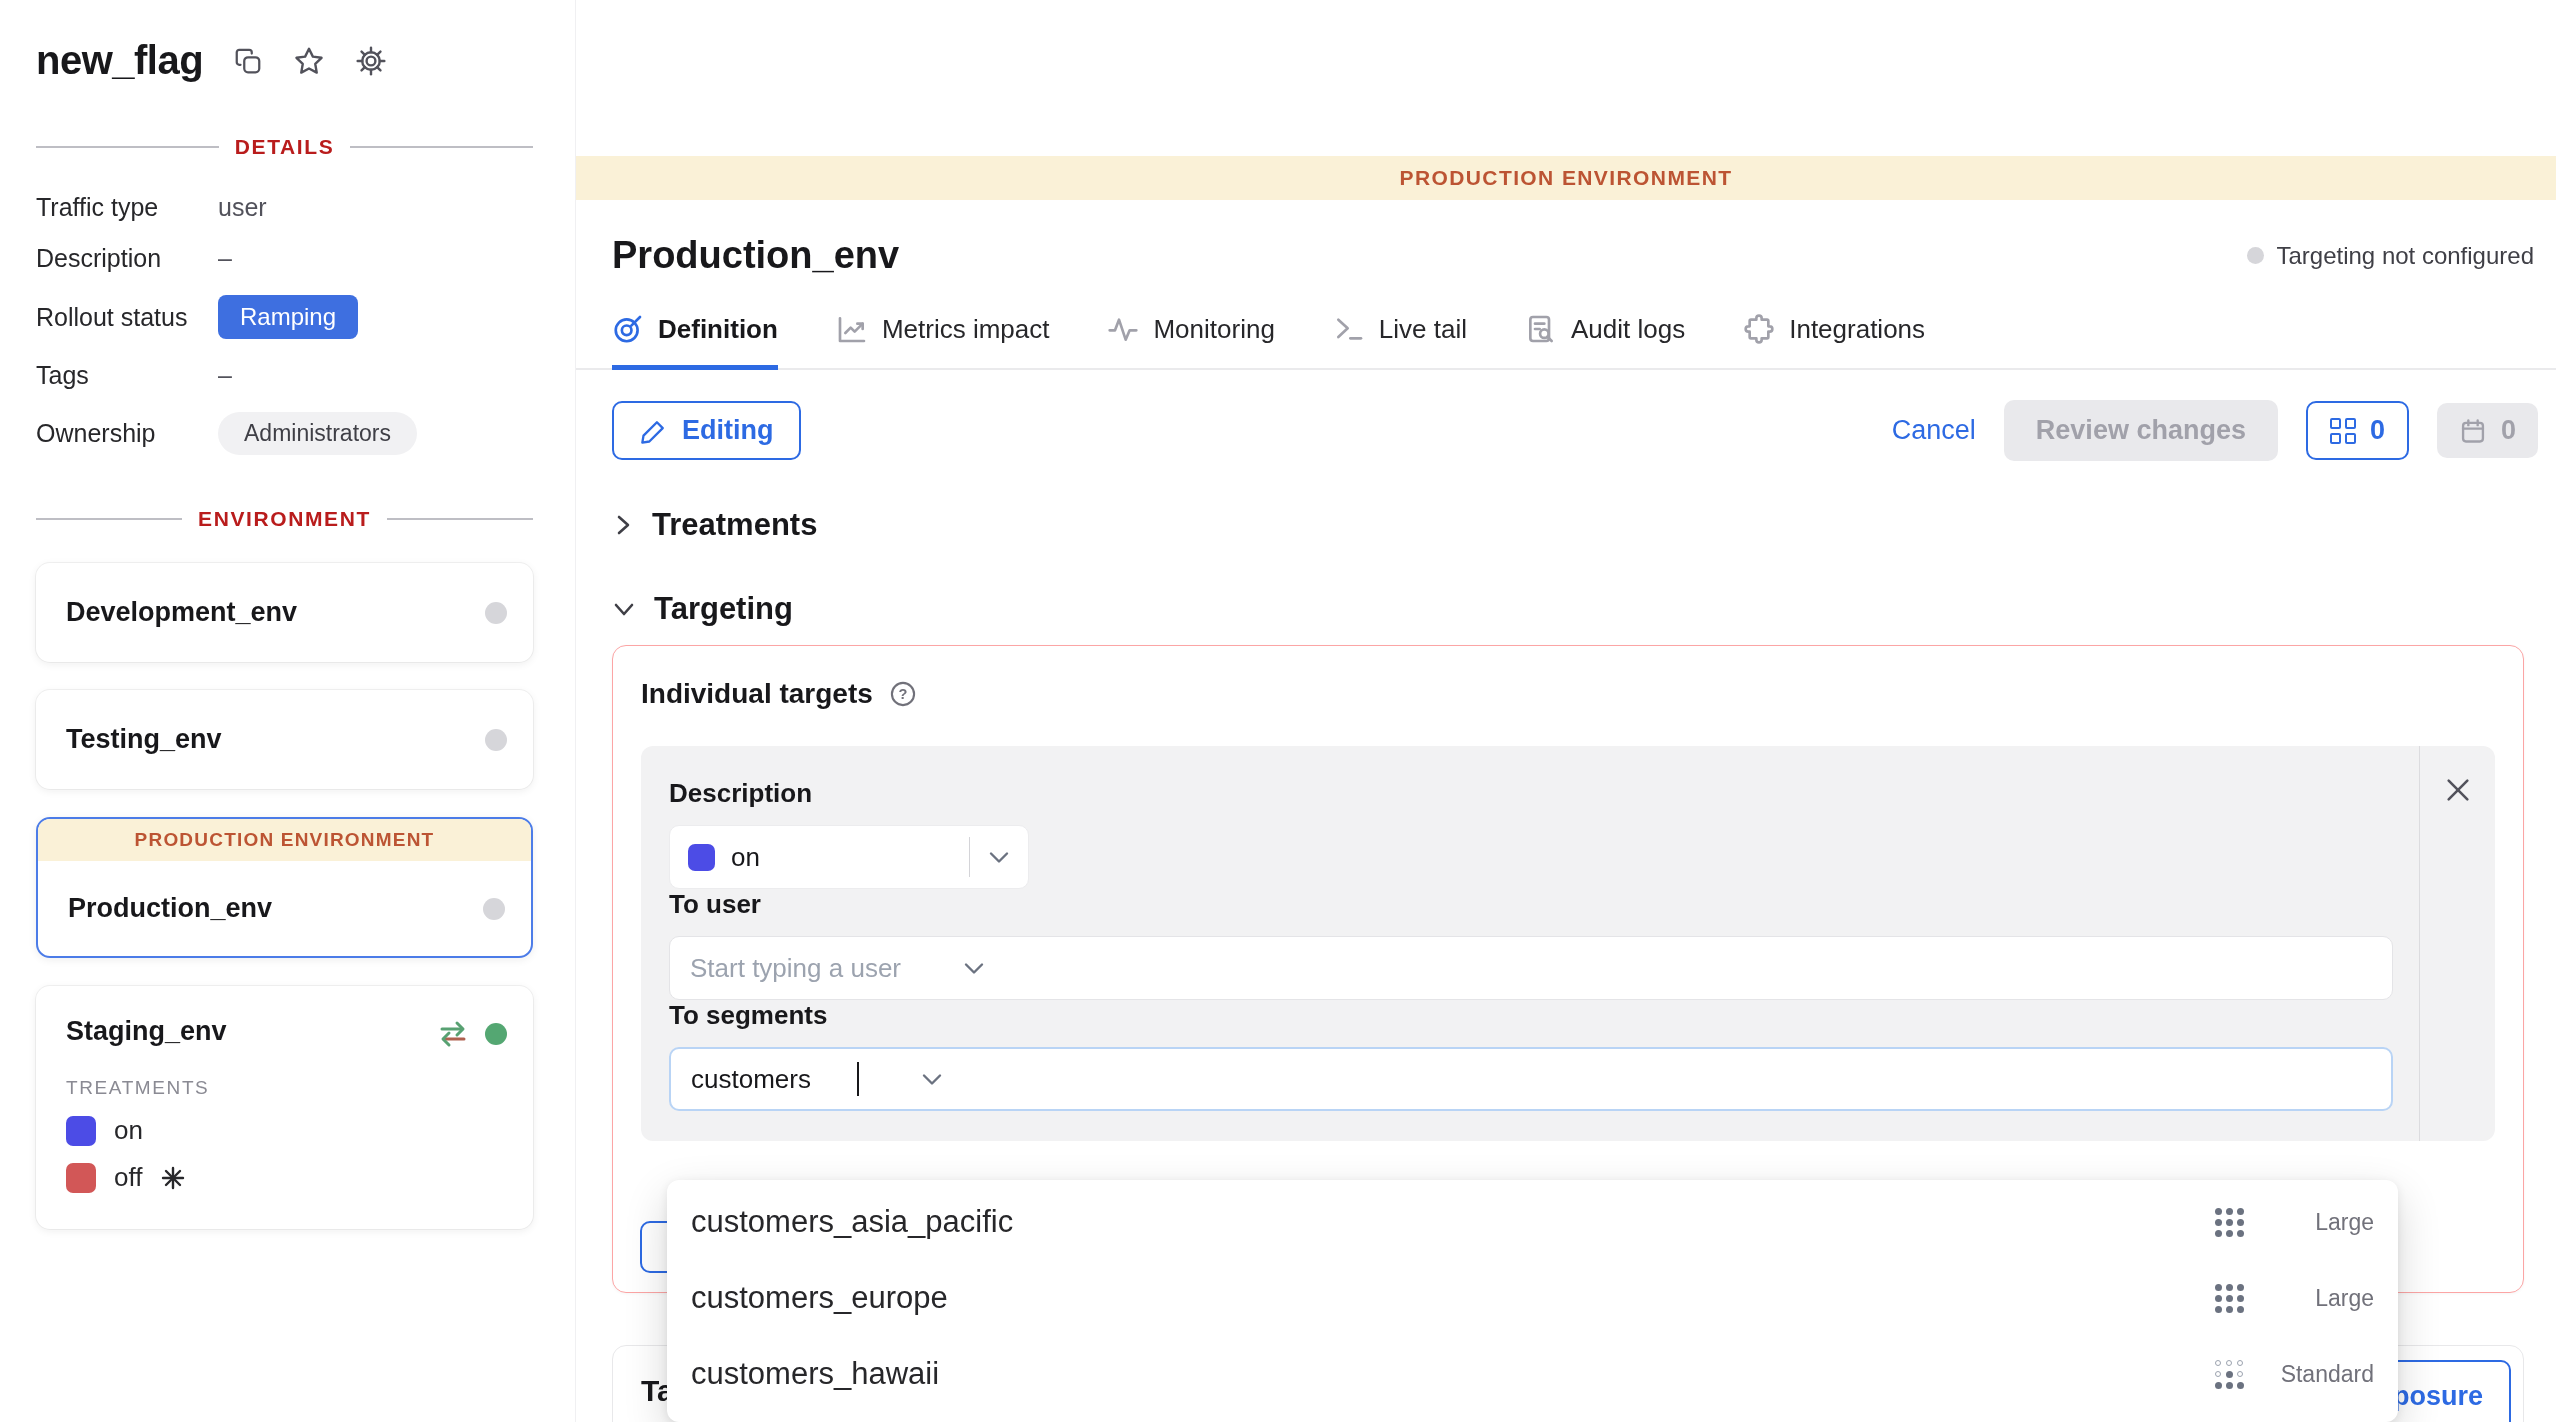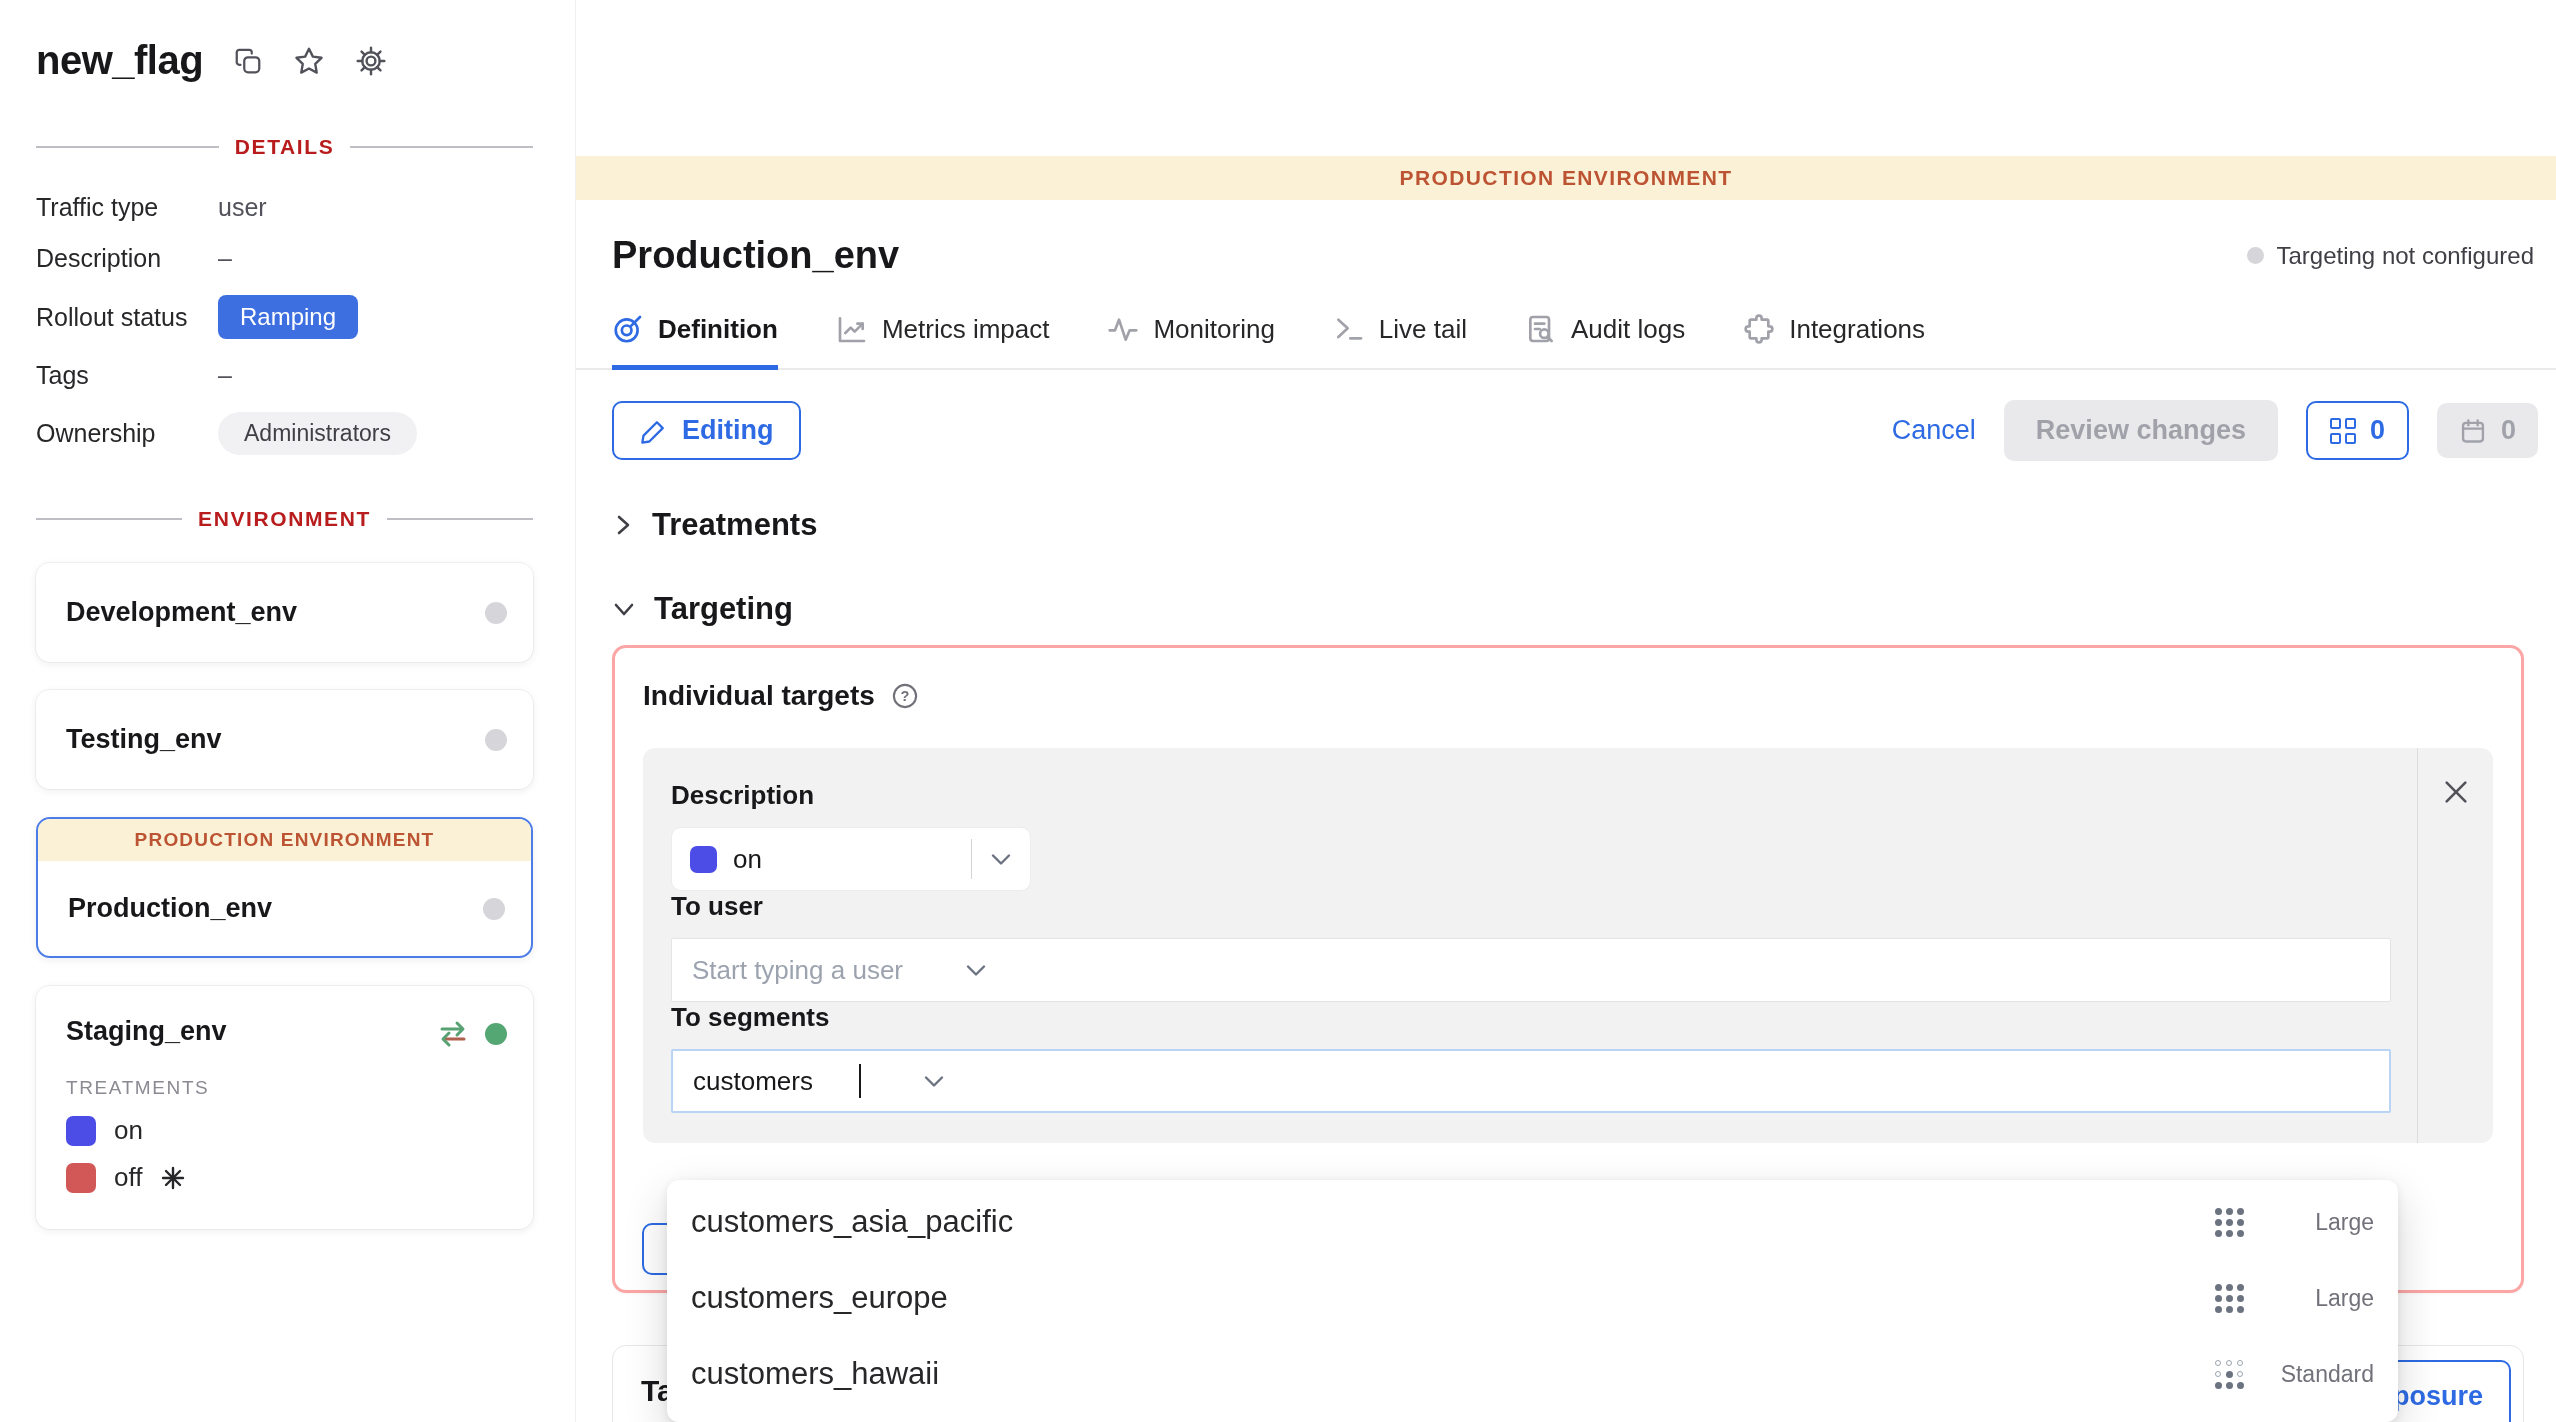--- a/index.html
+++ b/index.html
@@ -83,21 +83,21 @@
   .btn-counter.blue { background:#fff; border:2px solid #2d6ae3; color:#2d6ae3; }
   .btn-counter.gray { background:#e9e9ec; border:none; color:#a1a1aa; }
   .gridicon { display:grid; grid-template-columns:repeat(2,11px); grid-template-rows:repeat(2,11px); gap:4px; }
   .gridicon span { border:2.5px solid #2d6ae3; border-radius:2px; }
 
   .section-head { display:flex; align-items:center; gap:18px; padding-left:36px;
     font-size:31px; font-weight:700; cursor:pointer; }
   .section-head.treatments { margin-top:46px; }
   .section-head.targeting { margin-top:48px; }
 
-  .targeting-card { margin:18px 32px 0 36px; background:#fff; border:3px solid #fca5a5;
+  .targeting-card { margin:18px 32px 0 36px; background:#fff; border:1px solid #fca5a5;
     border-radius:14px; height:648px; padding:32px 28px; position:relative;
     box-shadow:0 1px 3px rgba(24,24,27,.04); }
   .it-head { display:flex; align-items:center; gap:16px; font-size:28px; font-weight:600; }
 
   .rule-card { margin-top:36px; background:#f2f2f3; border-radius:12px; display:flex; }
   .rule-main { flex:1; padding:32px 26px 30px 28px; }
   .rule-close-col { width:76px; border-left:1px solid #dcdcdf; display:flex;
     justify-content:center; padding-top:24px; }
   .close-x { width:40px; height:40px; display:flex; align-items:center; justify-content:center; cursor:pointer; }
 
@@ -106,21 +106,21 @@
   .select-box { margin-top:16px; height:64px; background:#fff; border:1px solid #ececee;
     border-radius:10px; display:flex; align-items:center; padding-left:18px; cursor:pointer; }
   .select-box.treatment { width:360px; }
   .select-box .sel-right { margin-left:auto; display:flex; align-items:center; height:100%; }
   .sel-divider { width:1px; height:40px; background:#d4d4d8; }
   .sel-chev { width:58px; display:flex; align-items:center; justify-content:center; }
   .treat-swatch { width:27px; height:27px; border-radius:7px; background:#4c4ce6; margin-right:16px; }
   .sel-value { font-size:26px; color:#18181b; }
 
   .input-box { margin-top:16px; height:64px; background:#fff; border:1px solid #e4e4e7;
-    border-radius:2px; display:flex; align-items:center; padding-left:20px; font-size:26px;
+    border-radius:10px; display:flex; align-items:center; padding-left:20px; font-size:26px;
     cursor:text;gap:44px; }
   .input-box.focused { border:2px solid #b9d4f5; }
   .placeholder { color:#9ca3af; }
   .typed { color:#18181b; }
   .caret { display:inline-block; width:2px; height:34px; background:#18181b;
     margin-left:2px; vertical-align:middle; }
 
   .add-rule-fragment { position:absolute; left:27px; top:575px; width:182px; height:52px;
     background:#fff; border:2px solid #2d6ae3; border-radius:10px; z-index:1; }
 

